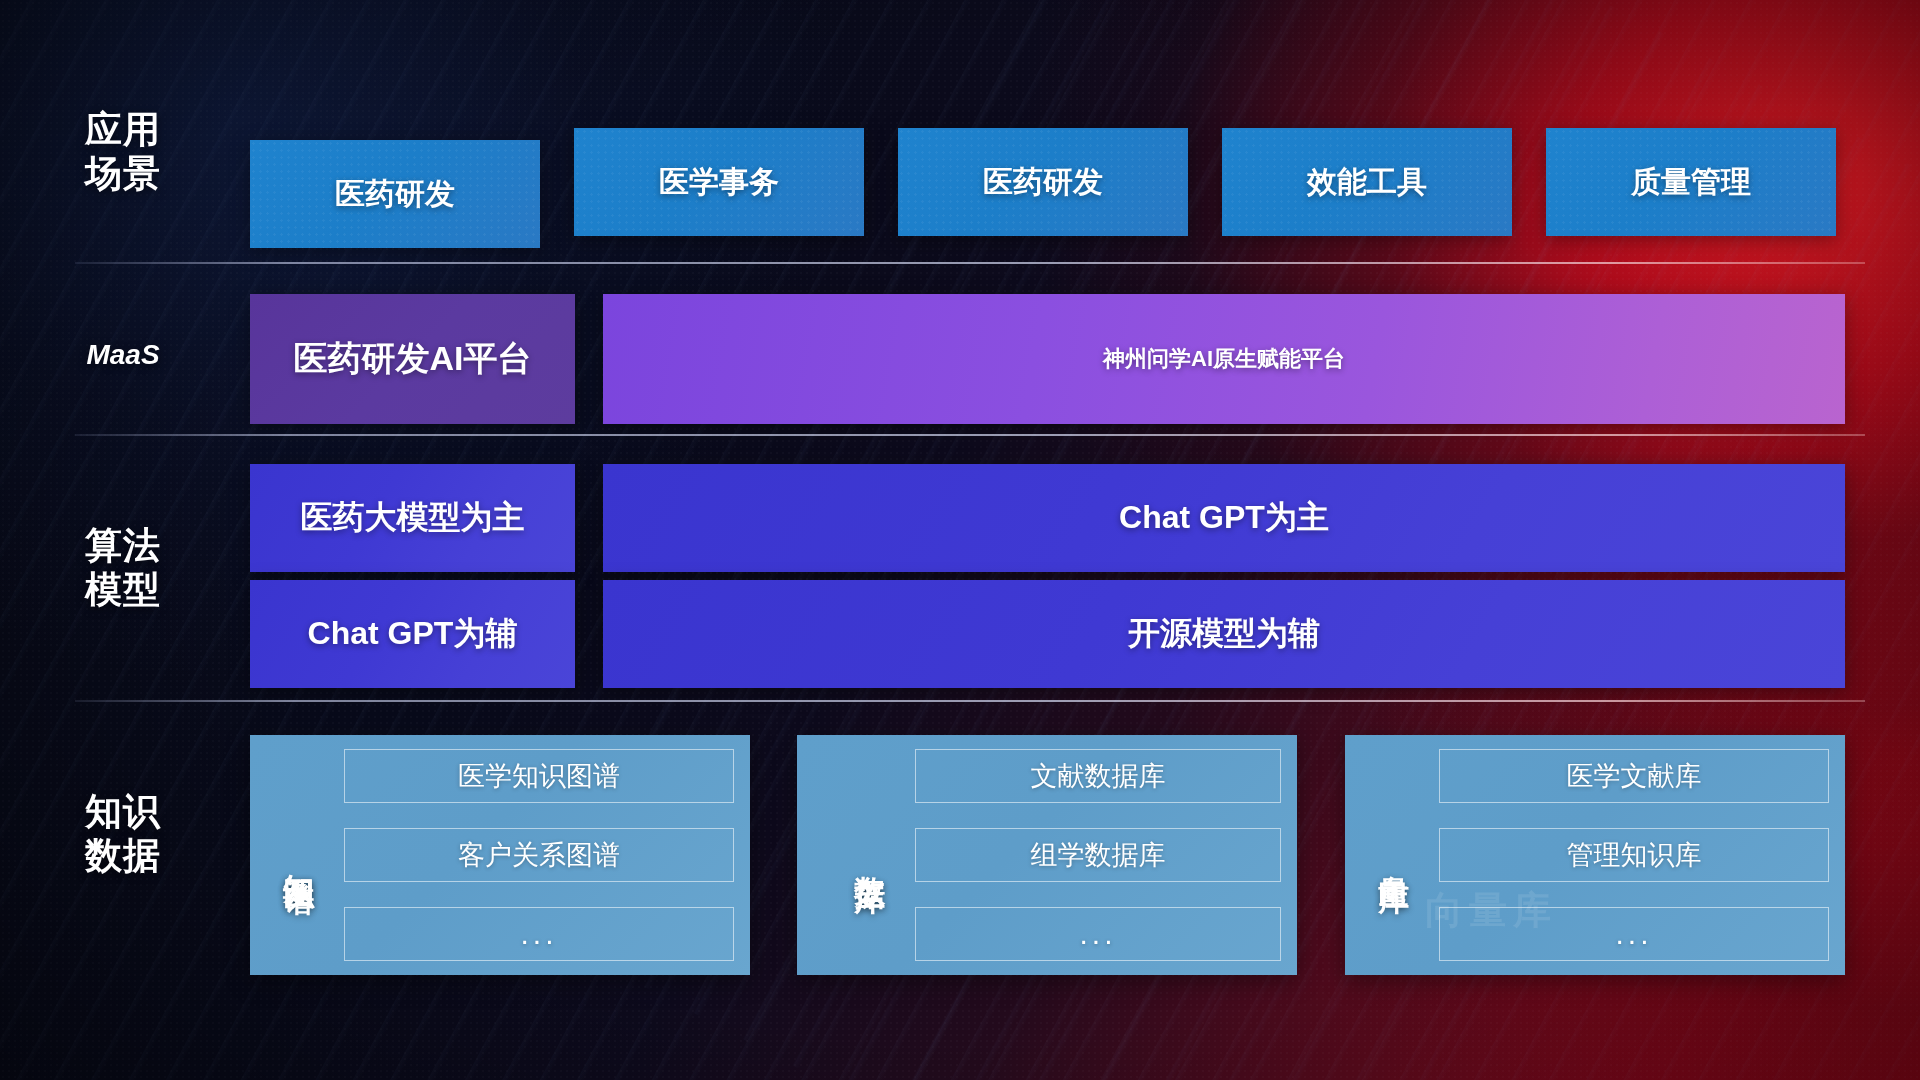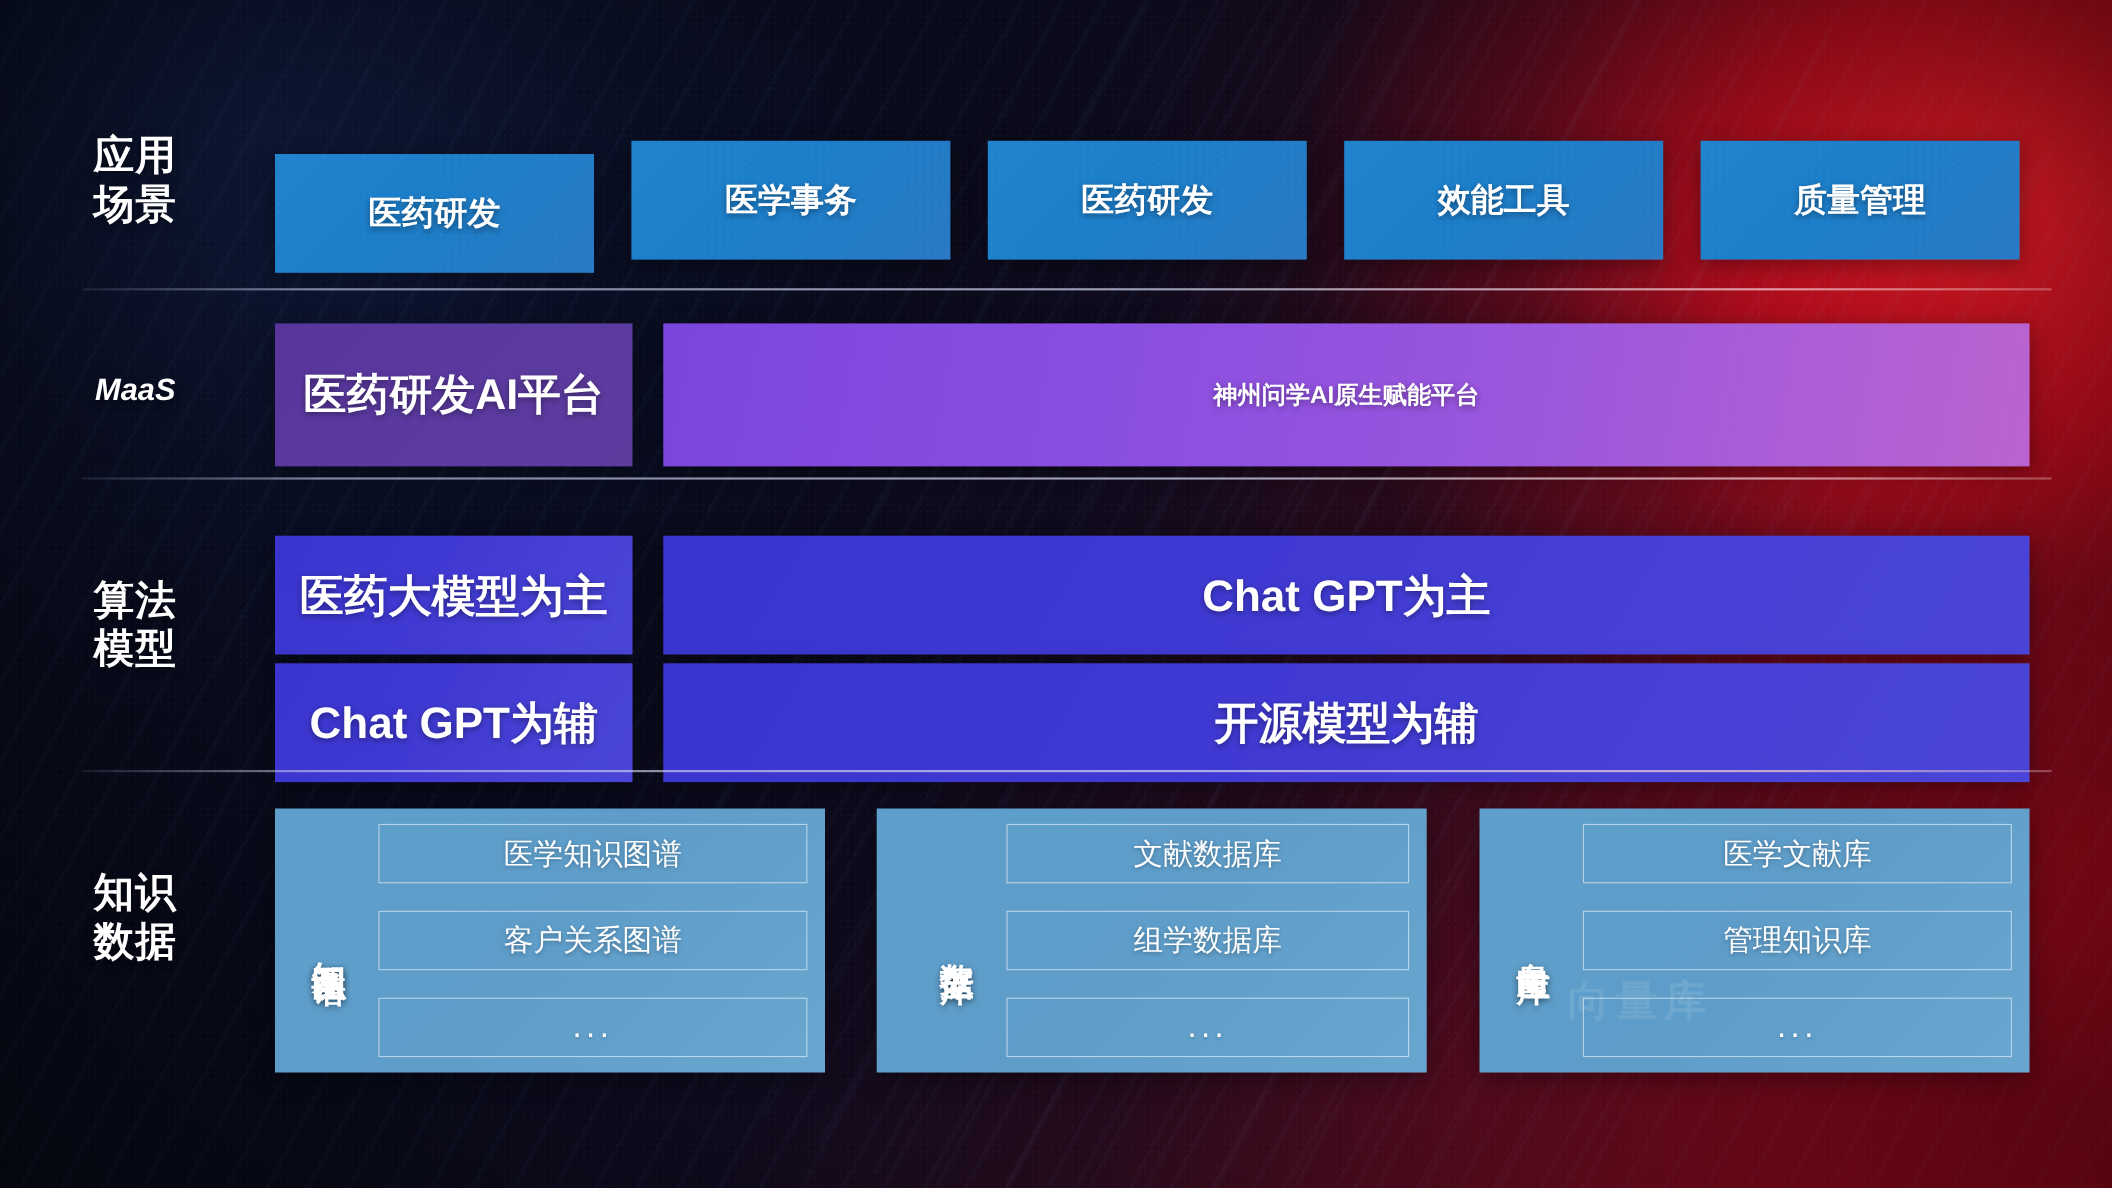--- a/index.html
+++ b/index.html
@@ -54,28 +54,28 @@
   .box span{text-shadow:0 2px 6px rgba(0,0,0,.40);}
 
   
   .app{height:108px;top:128px;font-size:30px;
     background:linear-gradient(135deg,#1f83ce 0%,#1c7ec9 45%,#2a79c4 100%);}
   .app .sheen{position:absolute;inset:0;
     background-image:radial-gradient(rgba(255,255,255,0.10) 1px, transparent 1.2px);
     background-size:7px 7px;opacity:.5;pointer-events:none;}
 
   
-  .maas-a{left:250px;width:325px;height:130px;top:294px;font-size:39px;
+  .maas-a{left:250px;width:325px;height:130px;top:294px;font-size:34px;
     background:linear-gradient(135deg,#58359b 0%,#5b3aa0 50%,#5d3c9e 100%);}
   .maas-b{left:603px;width:1242px;height:130px;top:294px;font-size:22px;
     background:linear-gradient(100deg,#7b45dd 0%,#8b4fe0 35%,#9a56dd 62%,#ad5fd6 84%,#b964cf 100%);}
 
   
-  .alg{font-size:40px;height:108px;
-    background:linear-gradient(120deg,#3a35cf 0%,#3f39d3 40%,#4640d6 70%,#4a45d8 100%);margin-top:23px;}
+  .alg{font-size:32px;height:108px;
+    background:linear-gradient(120deg,#3a35cf 0%,#3f39d3 40%,#4640d6 70%,#4a45d8 100%);}
   .alg-a{left:250px;width:325px;top:464px;}
   .alg-b{left:603px;width:1242px;top:464px;}
   .alg-c{left:250px;width:325px;top:580px;}
   .alg-d{left:603px;width:1242px;top:580px;}
 
   
   .kpanel{position:absolute;top:735px;height:240px;
     display:flex;align-items:stretch;
     background:linear-gradient(135deg,#5f9fcb 0%,#5e9dc9 45%,#69a6cf 100%);
     box-shadow:0 6px 22px rgba(0,0,0,.38);padding:14px 16px;box-sizing:border-box;}
@@ -101,21 +101,21 @@
 <body>
 
 <div class="stage">
   <div class="streaks"></div>
   <div class="streaks2"></div>
   <div class="dots"></div>
   <div class="vignette"></div>
 
   <div class="content">
 
-    <div class="rowlabel cn" style="top:120px;">
+    <div class="rowlabel cn" style="top:108px;">
       <div>应用</div>
       <div>场景</div>
     </div>
 
     <div class="box app" style="left:250px;width:290px;margin-top:12px;">
       <div class="sheen"></div>
       <span>医药研发</span>
     </div>
     <div class="box app" style="left:574px;width:290px;">
       <div class="sheen"></div>

